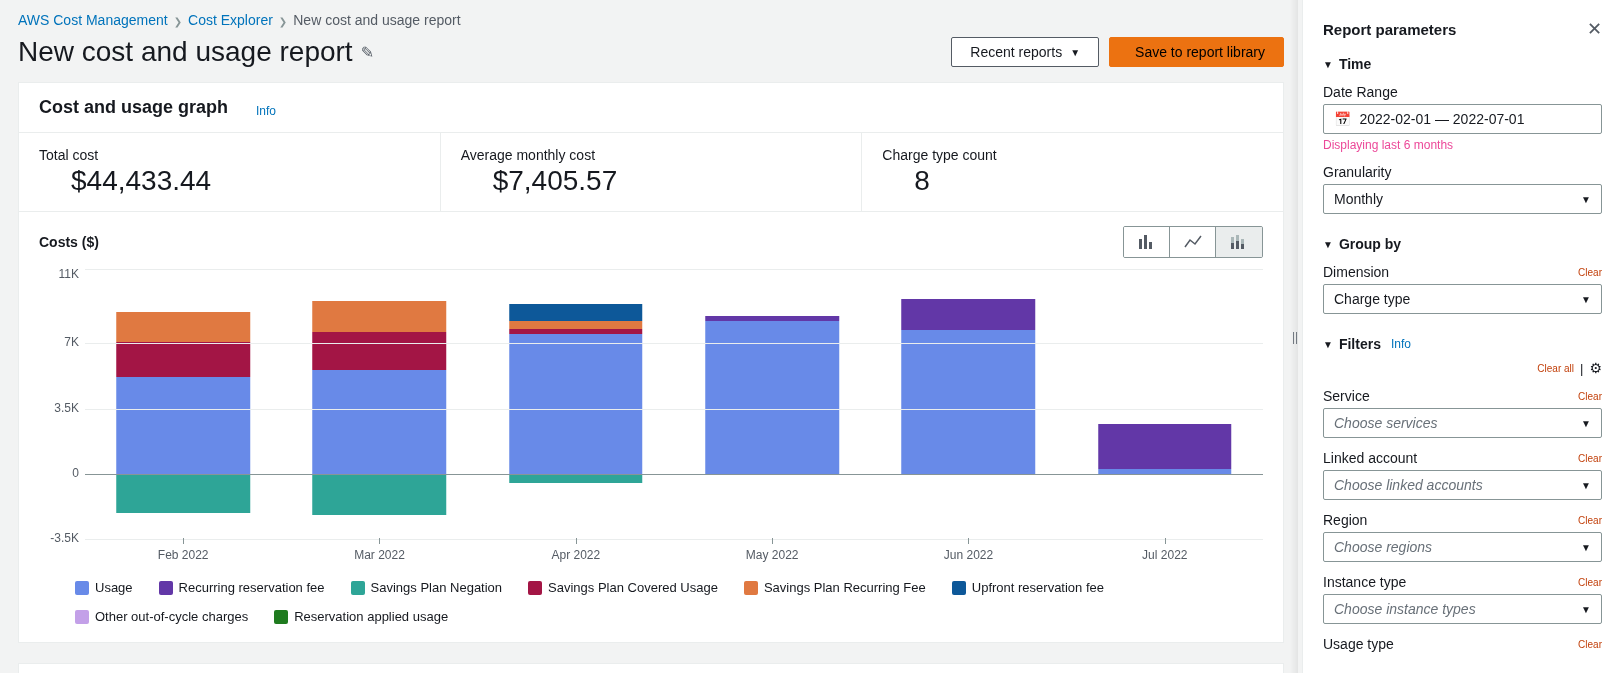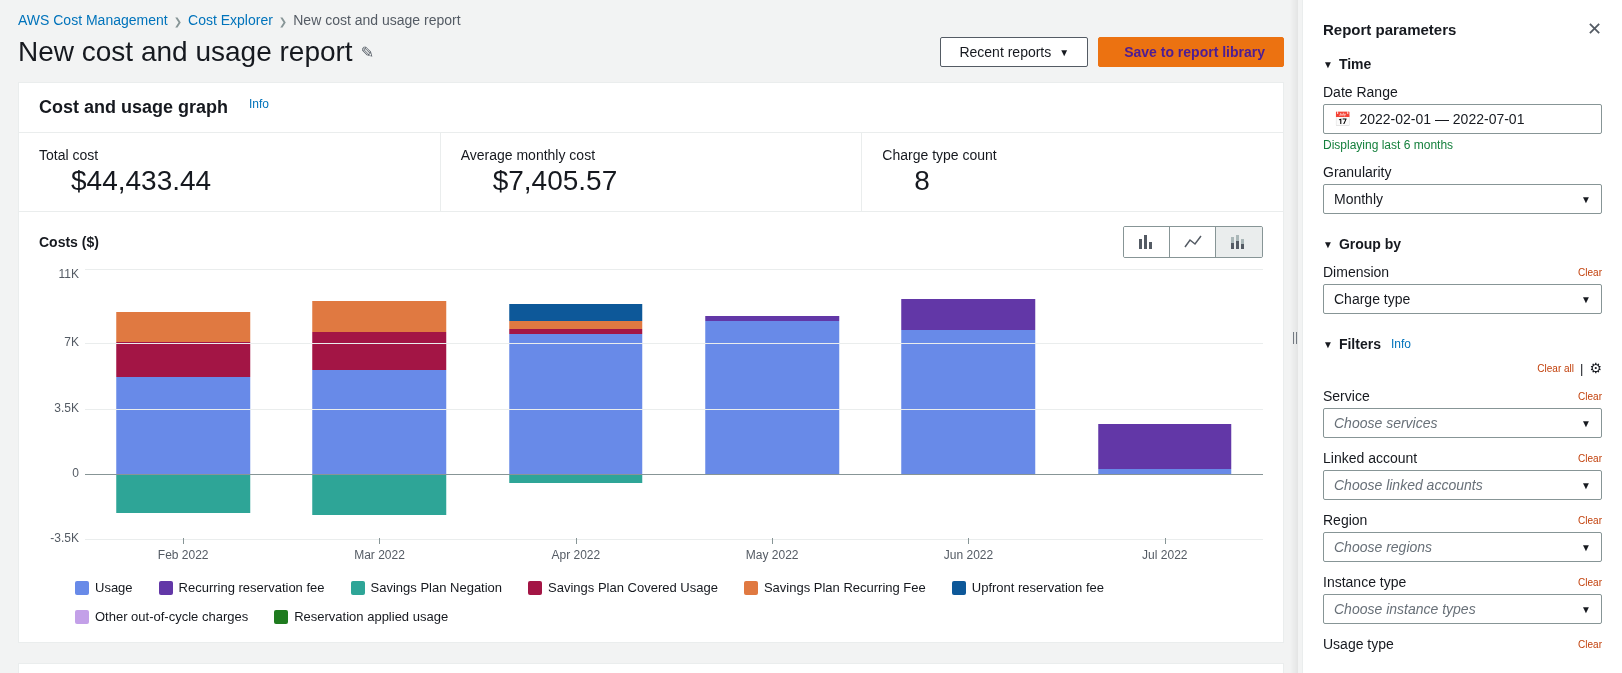--- a/index.html
+++ b/index.html
@@ -34,32 +34,32 @@
     display: flex; justify-content: space-between; align-items: center;
     margin-bottom: 14px;
   }
   h1 { font-size: 28px; font-weight: 400; margin: 0; display: flex; align-items: center; gap: 8px; }
   .edit-icon { font-size: 16px; color: #545b64; cursor: pointer; }
   .btn {
     display: inline-flex; align-items: center; justify-content: center;
     padding: 6px 18px; font-size: 14px; border-radius: 2px; cursor: pointer;
     background: #fff; border: 1px solid #545b64; color: #16191f;
   }
-  .btn.primary { background: #ec7211; border-color: #ec7211; color: #4c1d95; font-weight: 700; padding-left: 25px; }
+  .btn.primary { background: #ec7211; border-color: #ec7211; color: #000000; font-weight: 400; padding-left: 25px; }
   .btn-row { display: flex; gap: 10px; }
   .btn .caret { margin-left: 8px; font-size: 10px; }
 
   .panel {
     background: #fff; border: 1px solid #eaeded; margin-bottom: 20px;
   }
   .panel-header {
     display: flex; justify-content: space-between; align-items: center;
     padding: 14px 20px; border-bottom: 1px solid #eaeded;
   }
-  .panel-title { font-size: 18px; font-weight: 700; display: flex; align-items: flex-start; gap: 21px; }
+  .panel-title { font-size: 18px; font-weight: 700; display: flex; align-items: flex-end; gap: 28px; }
   .info-link { color: #0073bb; font-size: 12px; font-weight: 400; cursor: pointer; }
 
   .stats-row { display: flex; border-bottom: 1px solid #eaeded; }
   .stat-cell { flex: 1; padding: 14px 20px; border-right: 1px solid #eaeded; }
   .stat-cell:last-child { border-right: none; }
   .stat-label { font-size: 14px; color: #16191f; }
   .stat-value { font-size: 28px; font-weight: 400; margin-top: 2px; margin-left: 32px; }
 
   .chart-header {
     display: flex; justify-content: space-between; align-items: center;
@@ -113,21 +113,21 @@
   .select-box {
     width: 100%; border: 1px solid #879596; border-radius: 2px; padding: 6px 10px;
     display: flex; justify-content: space-between; align-items: center; background: #fff; cursor: pointer;
     font-size: 14px;
   }
   .select-box.placeholder span:first-child { color: #687078; font-style: italic; }
   .date-box {
     width: 100%; border: 1px solid #879596; border-radius: 2px; padding: 6px 10px;
     display: flex; align-items: center; gap: 8px; background: #fff; cursor: pointer; font-size: 14px;
   }
-  .helper-text { font-size: 12px; color: #15803d; margin-top: 4px; }
+  .helper-text { font-size: 12px; color: #ec4899; margin-top: 4px; }
   .filters-actions { display: flex; justify-content: flex-end; align-items: center; gap: 6px; margin-top: 6px; font-size: 13px; }
   .gear-icon, .calendar-icon { font-size: 14px; }
   .divider-handle {
     position: absolute; right: 0; top: 50%; transform: translateY(-50%);
     width: 14px; height: 32px; color: #687078; font-size: 12px; display: flex; align-items: center; justify-content: center;
   }
   .scroll-shadow {
     position: absolute; top: 0; right: 4px; width: 8px; height: 100%;
     background: linear-gradient(to right, transparent, rgba(0,0,0,0.06));
     pointer-events: none;

